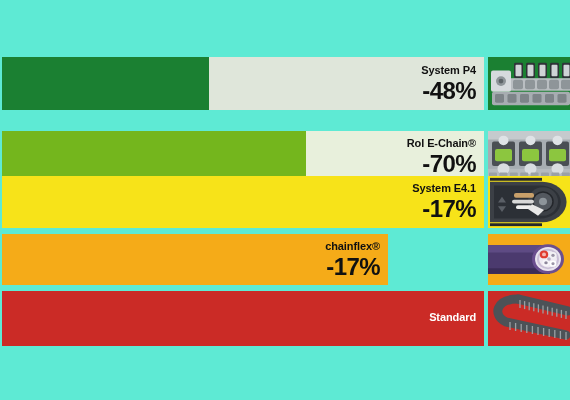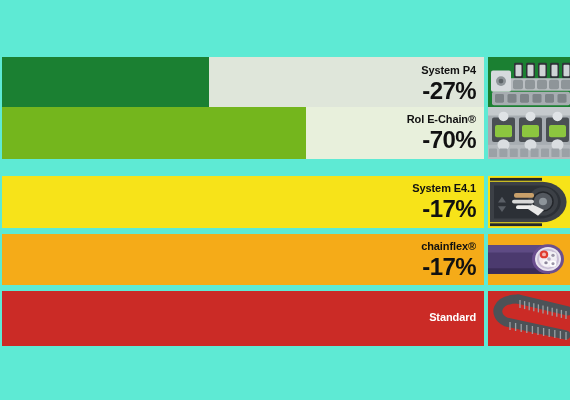--- a/index.html
+++ b/index.html
@@ -73,21 +73,21 @@
 </style>
 </head>
 <body>
 
 <div id="chart">
     <div class="row" style="top: 57px; height: 53px; width: 570px;">
       <div class="track" style="margin-left: 2px; width: 482px; background: rgb(223, 230, 218);">
         <div class="fill" style="width: 43%; background: rgb(27, 128, 50);"></div>
         <div class="labels" style="color: rgb(17, 17, 17);">
           <div class="name">System P4</div>
-          <div class="value">-27%</div>
+          <div class="value">-48%</div>
         </div>
       </div>
       <div class="thumb" style="left: 488px; width: 82px; background: rgb(27, 128, 50);">
         <svg width="82" height="53" viewBox="0 0 82 55" preserveAspectRatio="none">
           <rect x="26" y="6" width="9" height="16" rx="1.5" fill="#2f3338"></rect>
           <rect x="27.5" y="8" width="6" height="12" rx="1" fill="#cfd3d6"></rect>
           <rect x="38" y="6" width="9" height="16" rx="1.5" fill="#2f3338"></rect>
           <rect x="39.5" y="8" width="6" height="12" rx="1" fill="#cfd3d6"></rect>
           <rect x="50" y="6" width="9" height="16" rx="1.5" fill="#2f3338"></rect>
           <rect x="51.5" y="8" width="6" height="12" rx="1" fill="#cfd3d6"></rect>
@@ -107,21 +107,21 @@
           <rect x="32" y="38.5" width="9" height="9" rx="1.5" fill="#7d8488"></rect>
           <rect x="44.5" y="38.5" width="9" height="9" rx="1.5" fill="#7d8488"></rect>
           <rect x="57" y="38.5" width="9" height="9" rx="1.5" fill="#7d8488"></rect>
           <rect x="69.5" y="38.5" width="9" height="9" rx="1.5" fill="#7d8488"></rect>
           <rect x="3" y="14" width="20" height="22" rx="2" fill="#d6dadd"></rect>
           <circle cx="13" cy="25" r="5" fill="#8e9599"></circle>
           <circle cx="13" cy="25" r="2.4" fill="#5c6367"></circle>
         </svg>
       </div>
     </div>
-    <div class="row" style="top: 107px; height: 52px; width: 570px;">
+    <div class="row" style="top: 131px; height: 52px; width: 570px;">
       <div class="track" style="margin-left: 2px; width: 482px; background: rgb(232, 240, 220);">
         <div class="fill" style="width: 63%; background: rgb(116, 182, 29);"></div>
         <div class="labels" style="color: rgb(17, 17, 17);">
           <div class="name">Rol E-Chain®</div>
           <div class="value">-70%</div>
         </div>
       </div>
       <div class="thumb" style="left: 488px; width: 82px; background: rgb(154, 162, 166);">
         <svg width="82" height="52" viewBox="0 0 82 55" preserveAspectRatio="none">
           <rect x="0" y="0" width="82" height="55" fill="#a7adb2"></rect>
@@ -170,21 +170,21 @@
           <rect x="28" y="31" width="16" height="4" rx="2" fill="#eeeeee"></rect>
           <path d="M44 30 L56 36 L50 42 L40 35 Z" fill="#e8e8e8"></path>
           <path d="M14 22 l4 6 h-8 Z" fill="#5a5f66"></path>
           <path d="M14 38 l4 -6 h-8 Z" fill="#5a5f66"></path>
           <rect x="2" y="2" width="52" height="3" fill="#23262b"></rect>
           <rect x="2" y="50" width="52" height="3" fill="#23262b"></rect>
         </svg>
       </div>
     </div>
     <div class="row" style="top: 234px; height: 51px; width: 570px;">
-      <div class="track" style="margin-left: 2px; width: 482px; background: rgb(253, 242, 220);">
+      <div class="track" style="margin-left: 2px; width: 386px; background: rgb(253, 242, 220);">
         <div class="fill" style="width: 100%; background: rgb(245, 171, 24);"></div>
         <div class="labels" style="color: rgb(17, 17, 17);">
           <div class="name">chainflex®</div>
           <div class="value">-17%</div>
         </div>
       </div>
       <div class="thumb" style="left: 488px; width: 82px; background: rgb(245, 171, 24);">
         <svg width="82" height="51" viewBox="0 0 82 55" preserveAspectRatio="none">
           <rect x="0" y="12" width="62" height="31" fill="#4b3a6e"></rect>
           <rect x="0" y="12" width="62" height="8" fill="#5e4b84"></rect>

